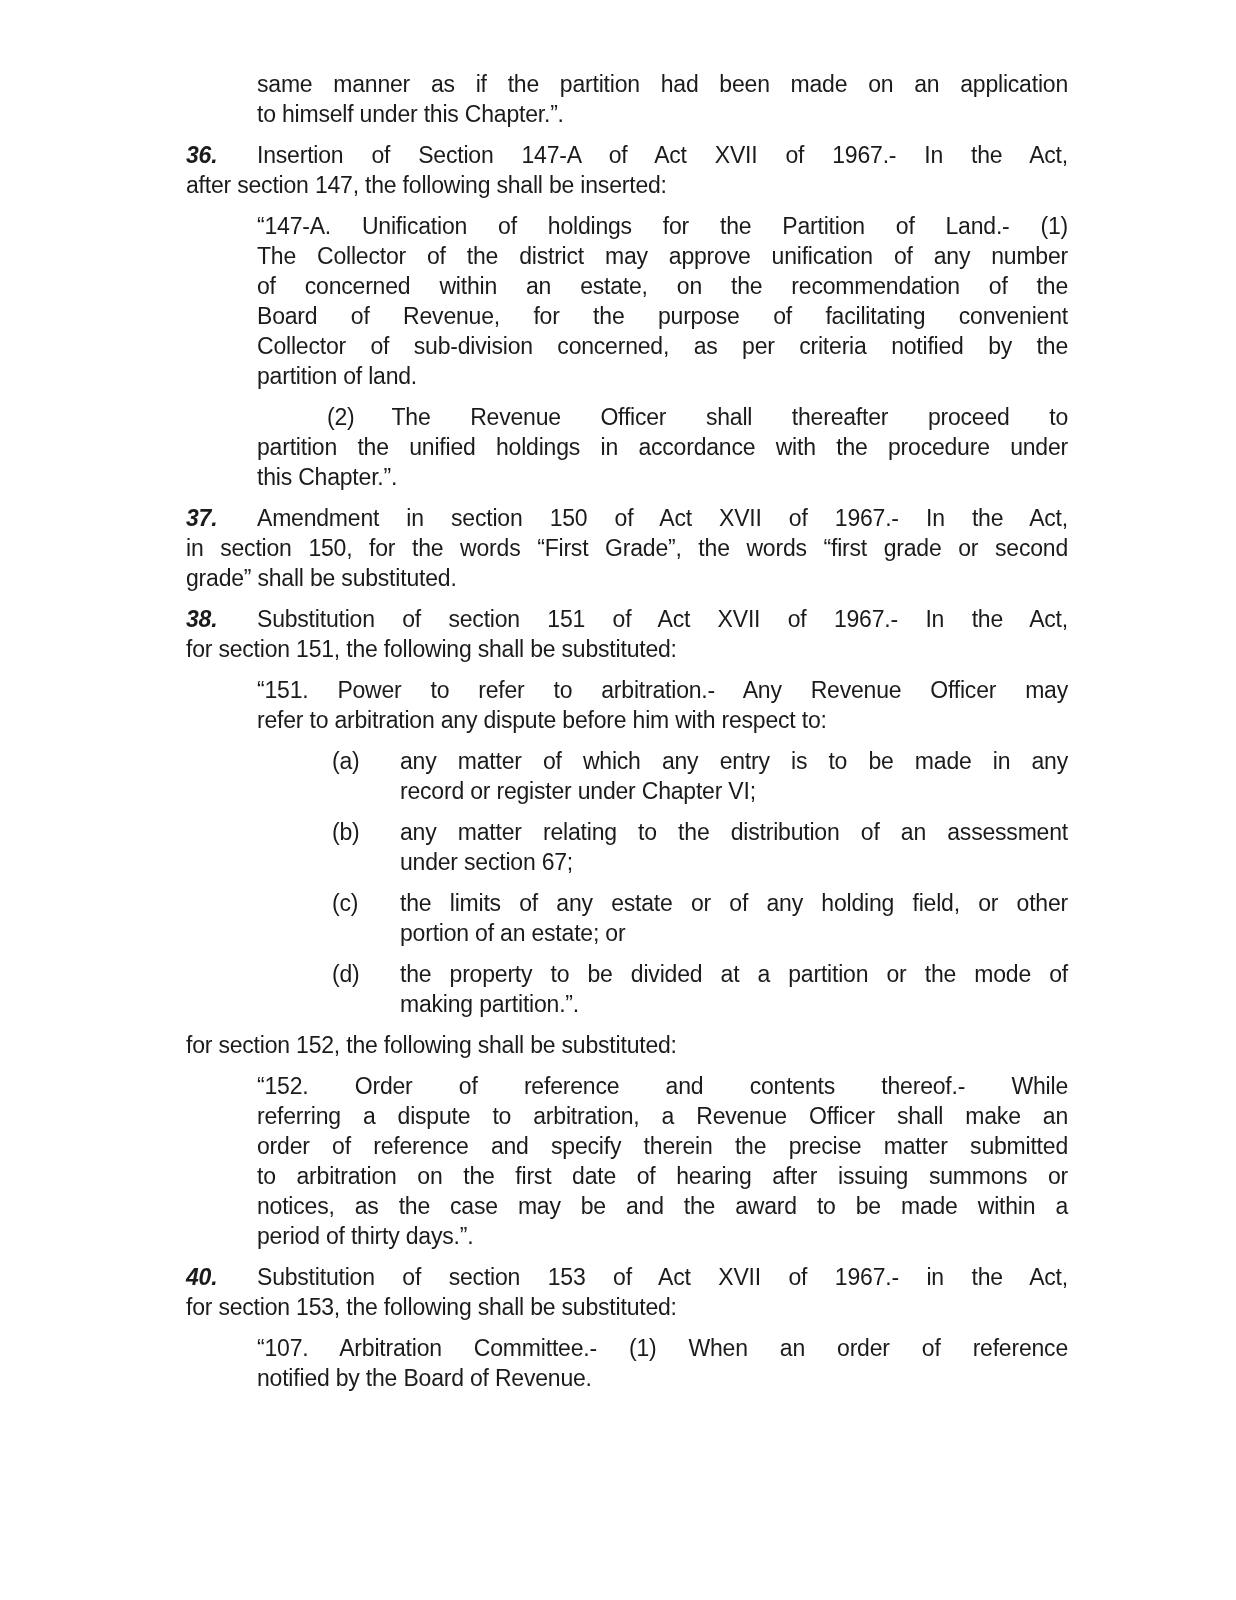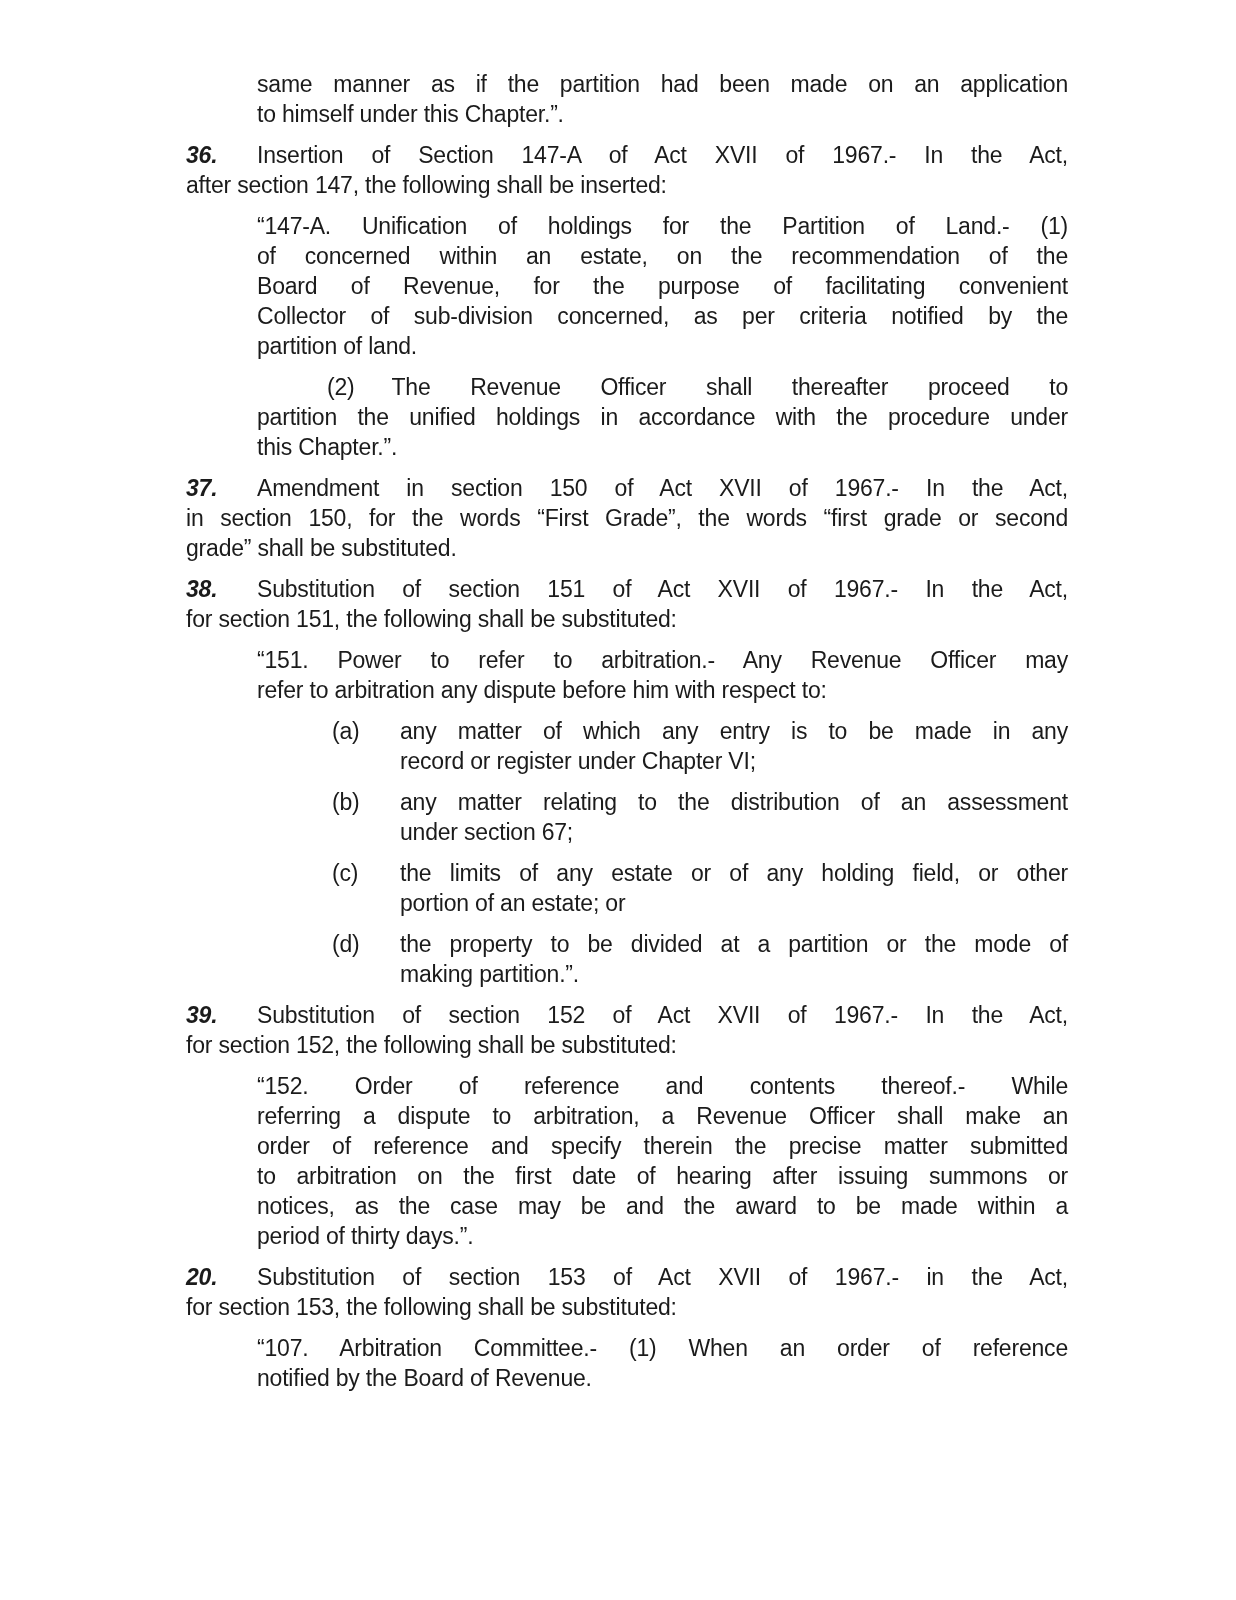--- a/index.html
+++ b/index.html
@@ -64,20 +64,21 @@
       <div class="block indent">
         <div class="line"><span>same manner as if the partition had been made on an application</span></div>
         <div class="line last"><span>to himself under this Chapter.”.</span></div>
       </div>
       <div class="block section">
         <div class="line"><span class="num">36.</span><span class="b">Insertion of Section 147-A of Act XVII of 1967</span><span>.- In the Act,</span></div>
         <div class="line last"><span>after section 147, the following shall be inserted:</span></div>
       </div>
       <div class="block indent">
         <div class="line"><span class="b">“147-A. Unification of holdings for the Partition of Land</span><span>.- (1)</span></div>
+        <div class="line"><span>The Collector of the district may approve unification of any number</span></div>
         <div class="line"><span>of concerned within an estate, on the recommendation of the</span></div>
         <div class="line"><span>Board of Revenue, for the purpose of facilitating convenient</span></div>
         <div class="line"><span>Collector of sub-division concerned, as per criteria notified by the</span></div>
         <div class="line last"><span>partition of land.</span></div>
       </div>
       <div class="block indent">
         <div class="line"><span class="gap" style="width: 70px;"></span><span>(2)</span><span class="gap" style="width: 37px;"></span><span>The Revenue Officer shall thereafter proceed to</span></div>
         <div class="line"><span>partition the unified holdings in accordance with the procedure under</span></div>
         <div class="line last"><span>this Chapter.”.</span></div>
       </div>
@@ -116,33 +117,32 @@
         </div>
       </div>
       <div class="block item">
         <span class="item-label">(d)</span>
         <div class="item-body">
           <div class="line"><span>the property to be divided at a partition or the mode of</span></div>
           <div class="line last"><span>making partition.”.</span></div>
         </div>
       </div>
       <div class="block section">
-        <div class="line"><span class="num">39.</span><span class="b">Substitution of section 152 of Act XVII of 1967</span><span>.- In the Act,</span></div>
         <div class="line last"><span>for section 152, the following shall be substituted:</span></div>
       </div>
       <div class="block indent">
         <div class="line"><span class="b">“152. Order of reference and contents thereof</span><span>.- While</span></div>
         <div class="line"><span>referring a dispute to arbitration, a Revenue Officer shall make an</span></div>
         <div class="line"><span>order of reference and specify therein the precise matter submitted</span></div>
         <div class="line"><span>to arbitration on the first date of hearing after issuing summons or</span></div>
         <div class="line"><span>notices, as the case may be and the award to be made within a</span></div>
         <div class="line last"><span>period of thirty days.”.</span></div>
       </div>
       <div class="block section">
-        <div class="line"><span class="num">20.</span><span class="b">Substitution of section 153 of Act XVII of 1967</span><span>.- in the Act,</span></div>
+        <div class="line"><span class="num">40.</span><span class="b">Substitution of section 153 of Act XVII of 1967</span><span>.- in the Act,</span></div>
         <div class="line last"><span>for section 153, the following shall be substituted:</span></div>
       </div>
       <div class="block indent">
         <div class="line"><span class="b">“107. Arbitration Committee</span><span>.- (1) When an order of reference</span></div>
         <div class="line last"><span>notified by the Board of Revenue.</span></div>
       </div>
     </div>
 </div>
 
 </body></html>

